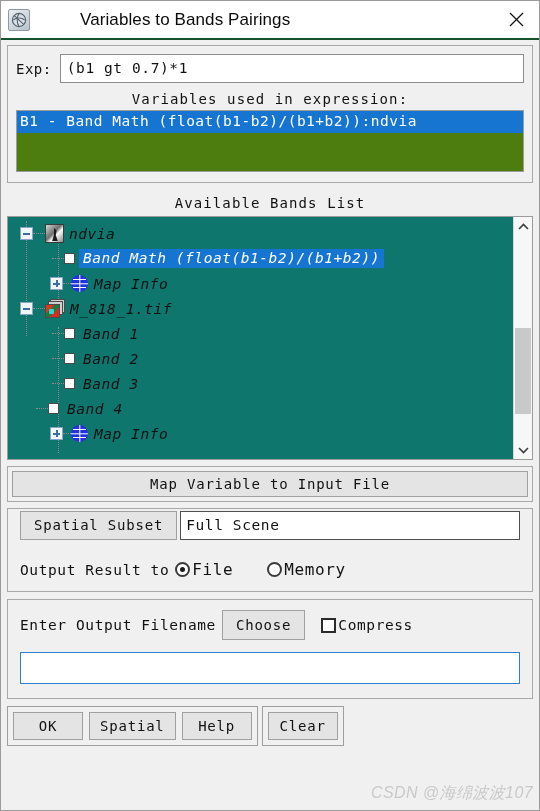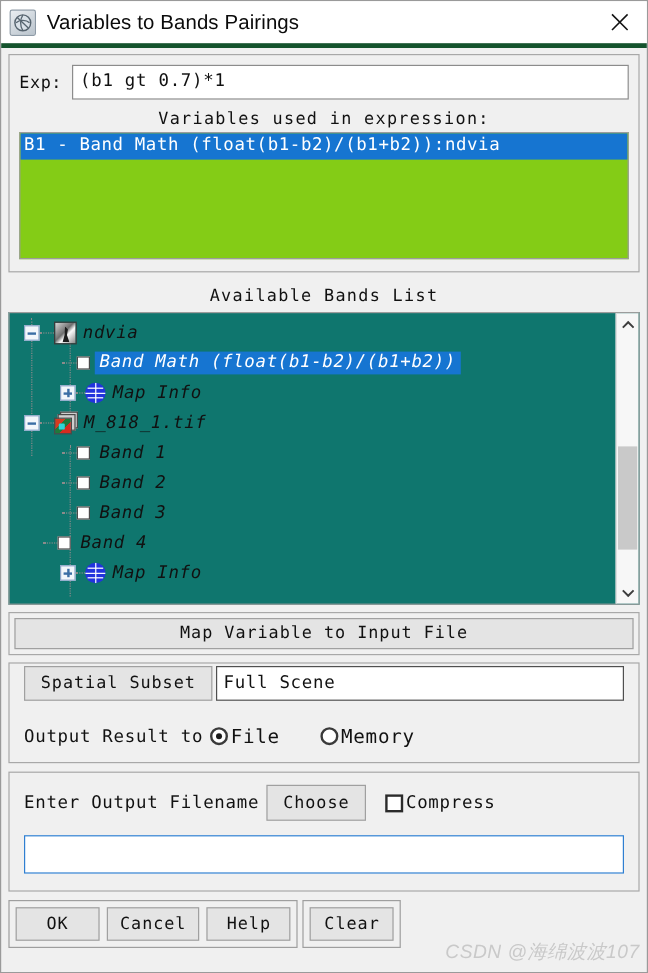--- a/index.html
+++ b/index.html
@@ -20,21 +20,22 @@
     flex-direction: column;
   }
 
   
   .titlebar {
     height: 39px;
     background: #ffffff;
     display: flex;
     align-items: center;
     flex: 0 0 39px;
-    border-bottom: 4px solid #14532d;
+    border-bottom: 2px solid #14532d;
+    gap: 41px;
   }
   .title-icon {
     width: 22px; height: 22px;
     margin-left: 7px; margin-right: 9px;
     flex: 0 0 22px;
     border: 1px solid #8d9aa6;
     border-radius: 2px;
     background: linear-gradient(145deg,#e9edf1,#b9c3cc);
     display: flex; align-items: center; justify-content: center;
   }
@@ -96,22 +97,22 @@
     white-space: nowrap;
   }
   .section-caption {
     text-align: center;
     font-size: 14px;
     color: #111;
     letter-spacing: 1.1px;
     margin: 8px 0 3px 0;
   }
   .var-list {
-    height: 106px;
-    background: #84cc16;
+    height: 62px;
+    background: #4d7c0f;
     border: 1px solid #9c9c9c;
     overflow: hidden;
   }
   .var-item-selected {
     background: #1675d1;
     color: #ffffff;
     font-size: 14.5px;
     line-height: 19px;
     padding: 1px 3px 2px 3px;
     letter-spacing: .5px;
@@ -562,21 +563,21 @@
         <div class="btn choose-btn mono">Choose</div>
         <div class="chk"></div>
         <div class="chk-label mono">Compress</div>
       </div>
       <input class="file-input mono" type="text" placeholder="" style="">
     </div>
 
     <div class="footer">
       <div class="fgroup">
         <div class="btn fbtn mono">OK</div>
-        <div class="btn fbtn mono">Cancel</div>
+        <div class="btn fbtn mono">Spatial</div>
         <div class="btn fbtn mono">Help</div>
       </div>
       <div class="fgroup">
         <div class="btn fbtn mono">Clear</div>
       </div>
     </div>
 
   </div>
 
   <div class="watermark">CSDN @海绵波波107</div>

